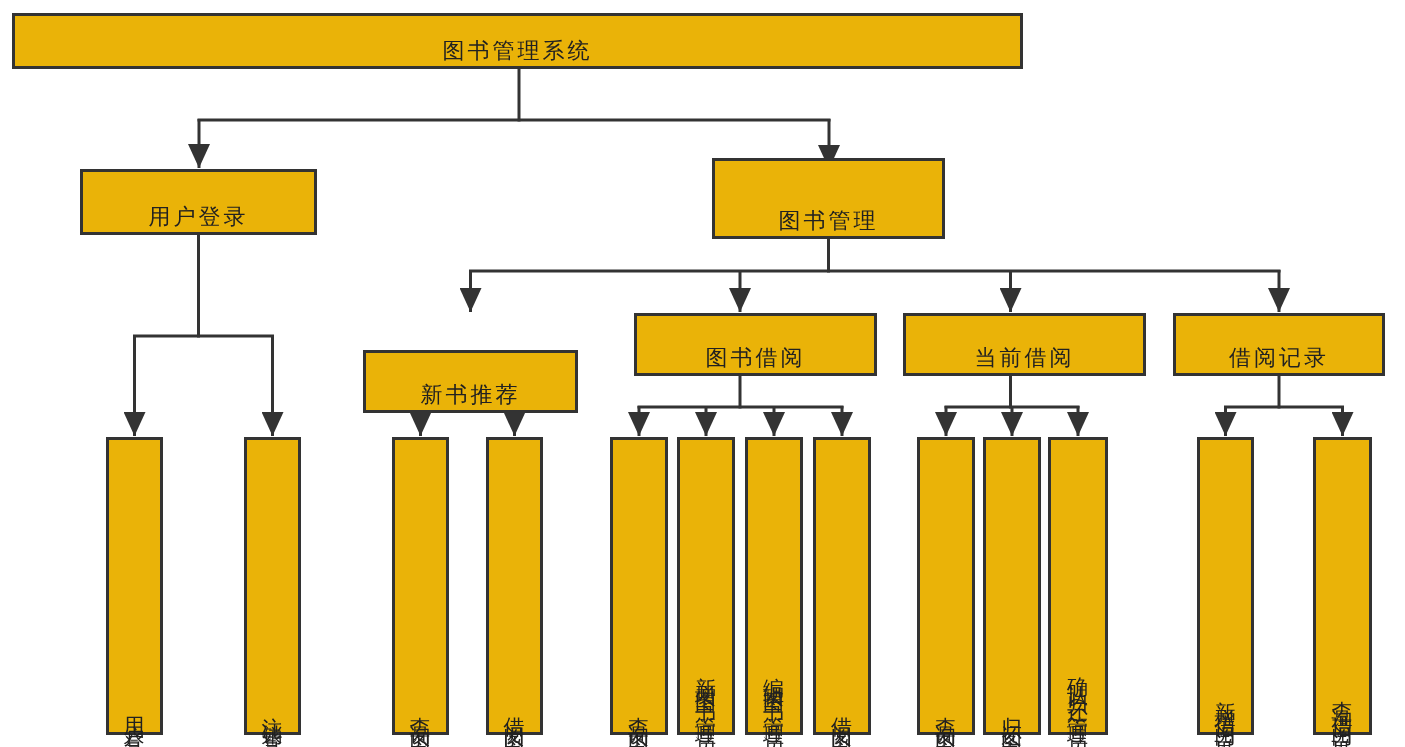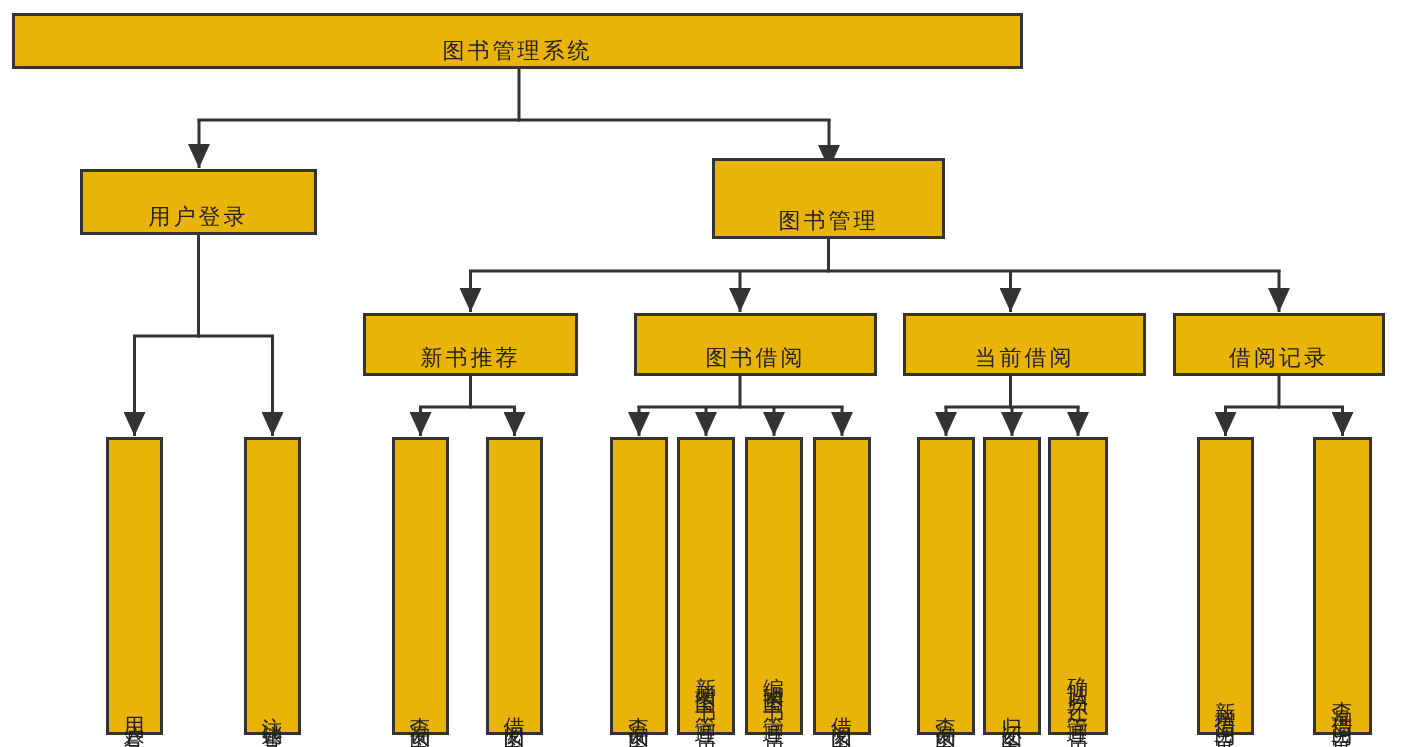--- a/index.html
+++ b/index.html
@@ -48,21 +48,21 @@
     font-size: 21px;
     line-height: 1;
     letter-spacing: 8px;
     white-space: nowrap;
   }
   
   .root  { left: 12px;   top: 13px;  width: 1011px; height: 56px; }
   .l2a   { left: 80px;   top: 169px; width: 237px;  height: 66px; }
   .l2b   { left: 712px;  top: 158px; width: 233px;  height: 81px; }
   .l3    { top: 313px; height: 63px; }
-  .l3a   { left: 363px;  width: 215px; }
+  .l3a   { left: 363px;  width: 215px; margin-top: 37px; }
   .l3b   { left: 634px;  width: 243px; }
   .l3c   { left: 903px;  width: 243px; }
   .l3d   { left: 1173px; width: 212px; }
   
   .g0a { left: 106px;  width: 57px; }
   .g0b { left: 244px;  width: 57px; }
   .g1a { left: 392px;  width: 57px; }
   .g1b { left: 486px;  width: 57px; }
   .g2a { left: 610px;  width: 58px; }
   .g2b { left: 677px;  width: 58px; }

